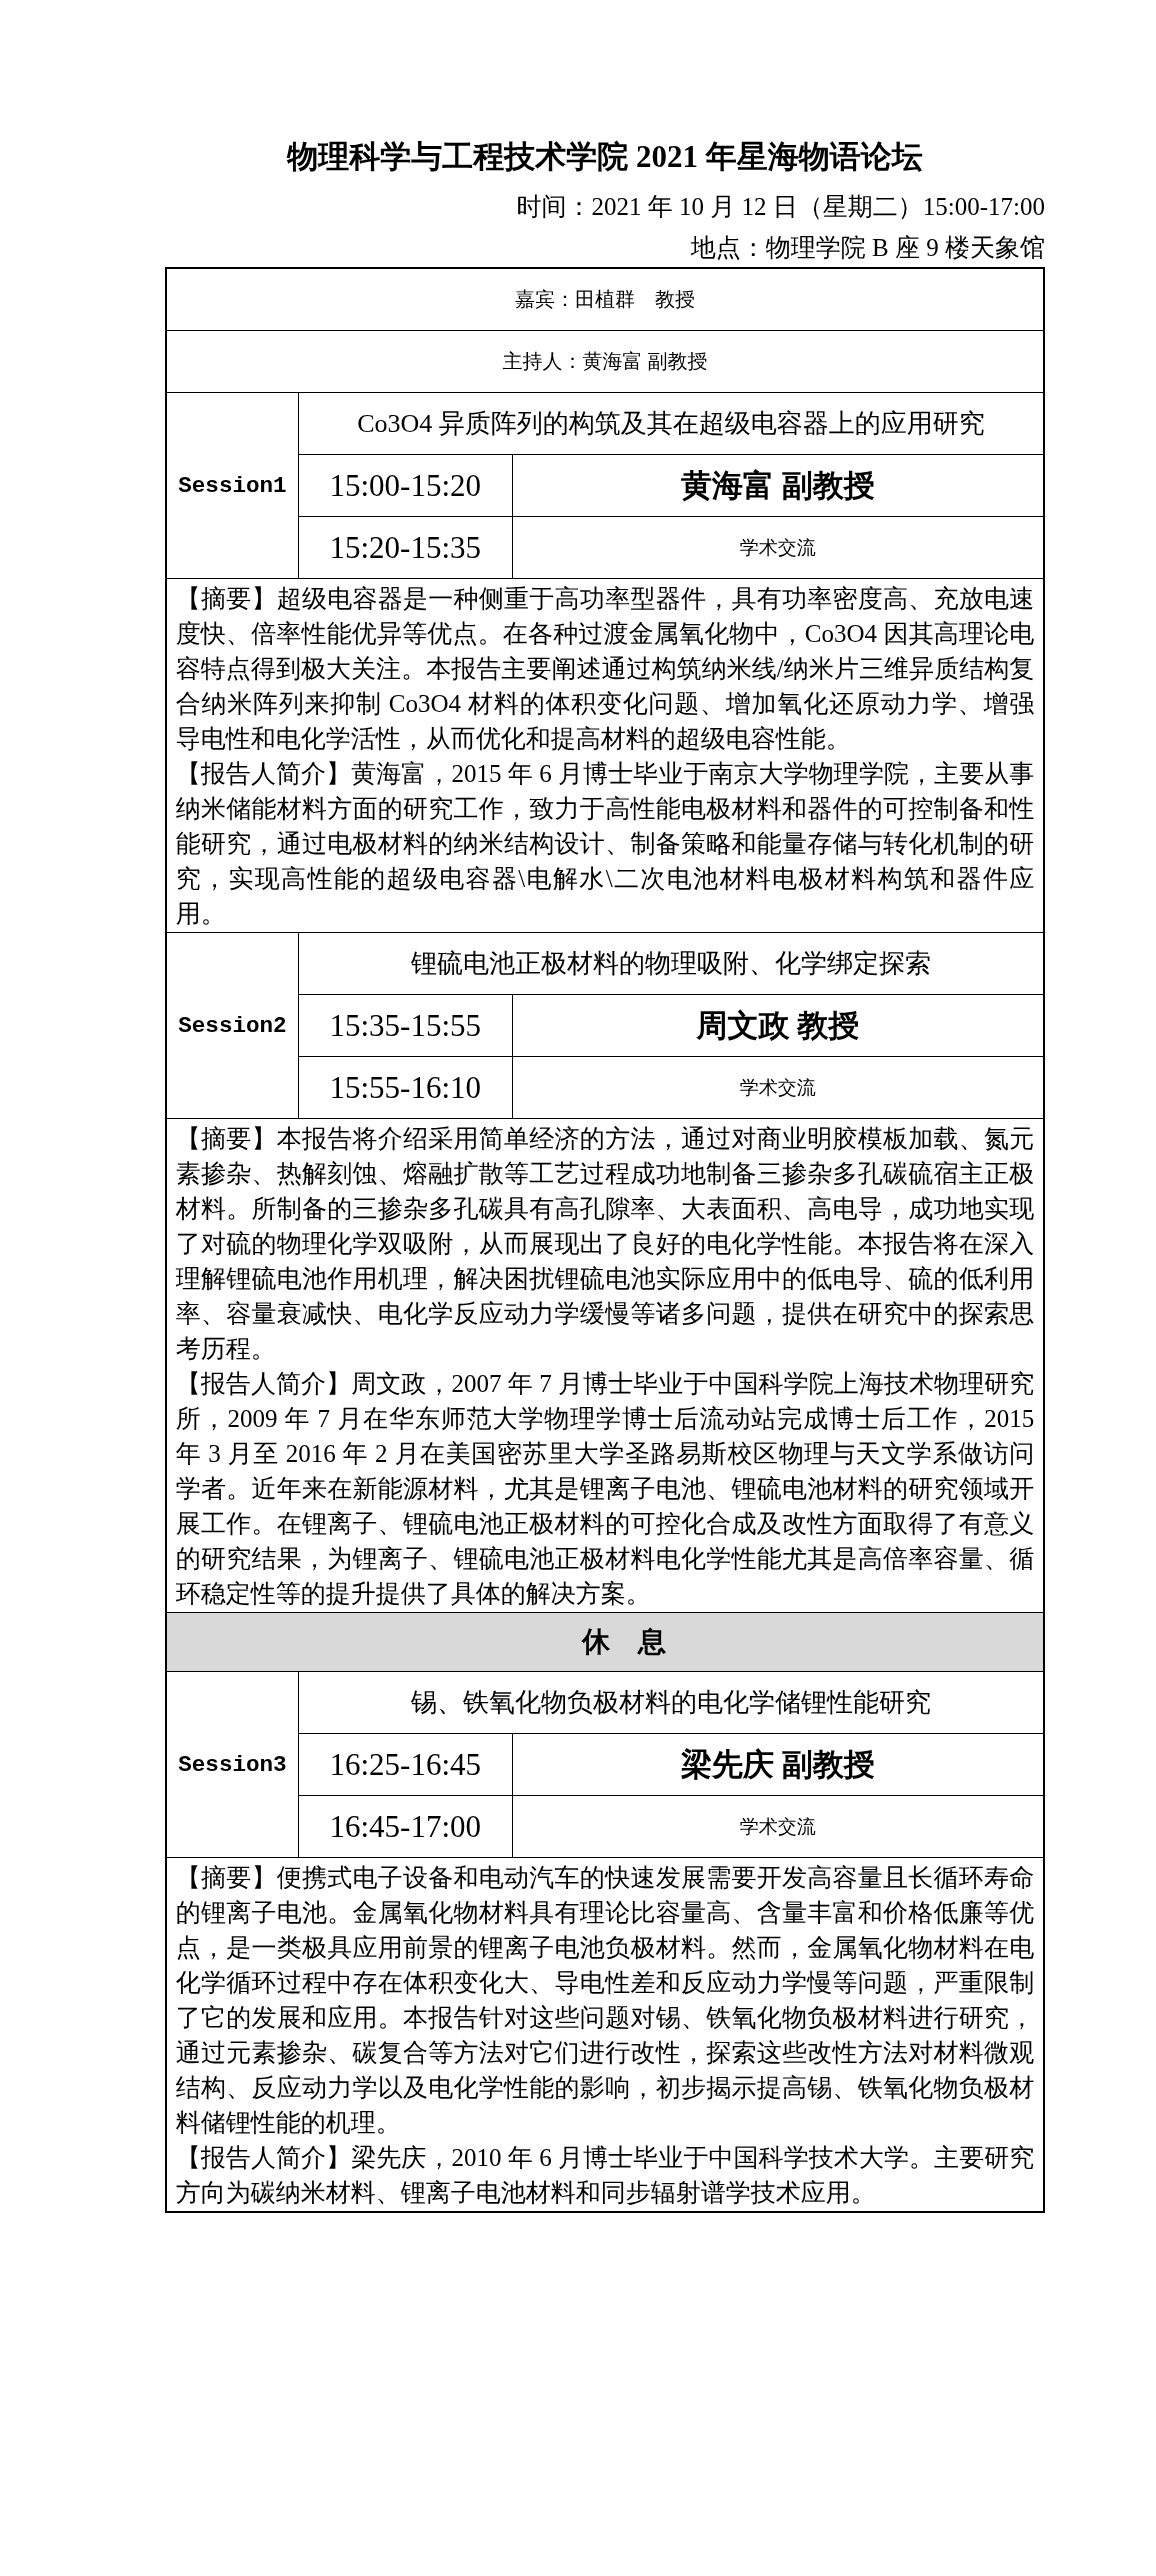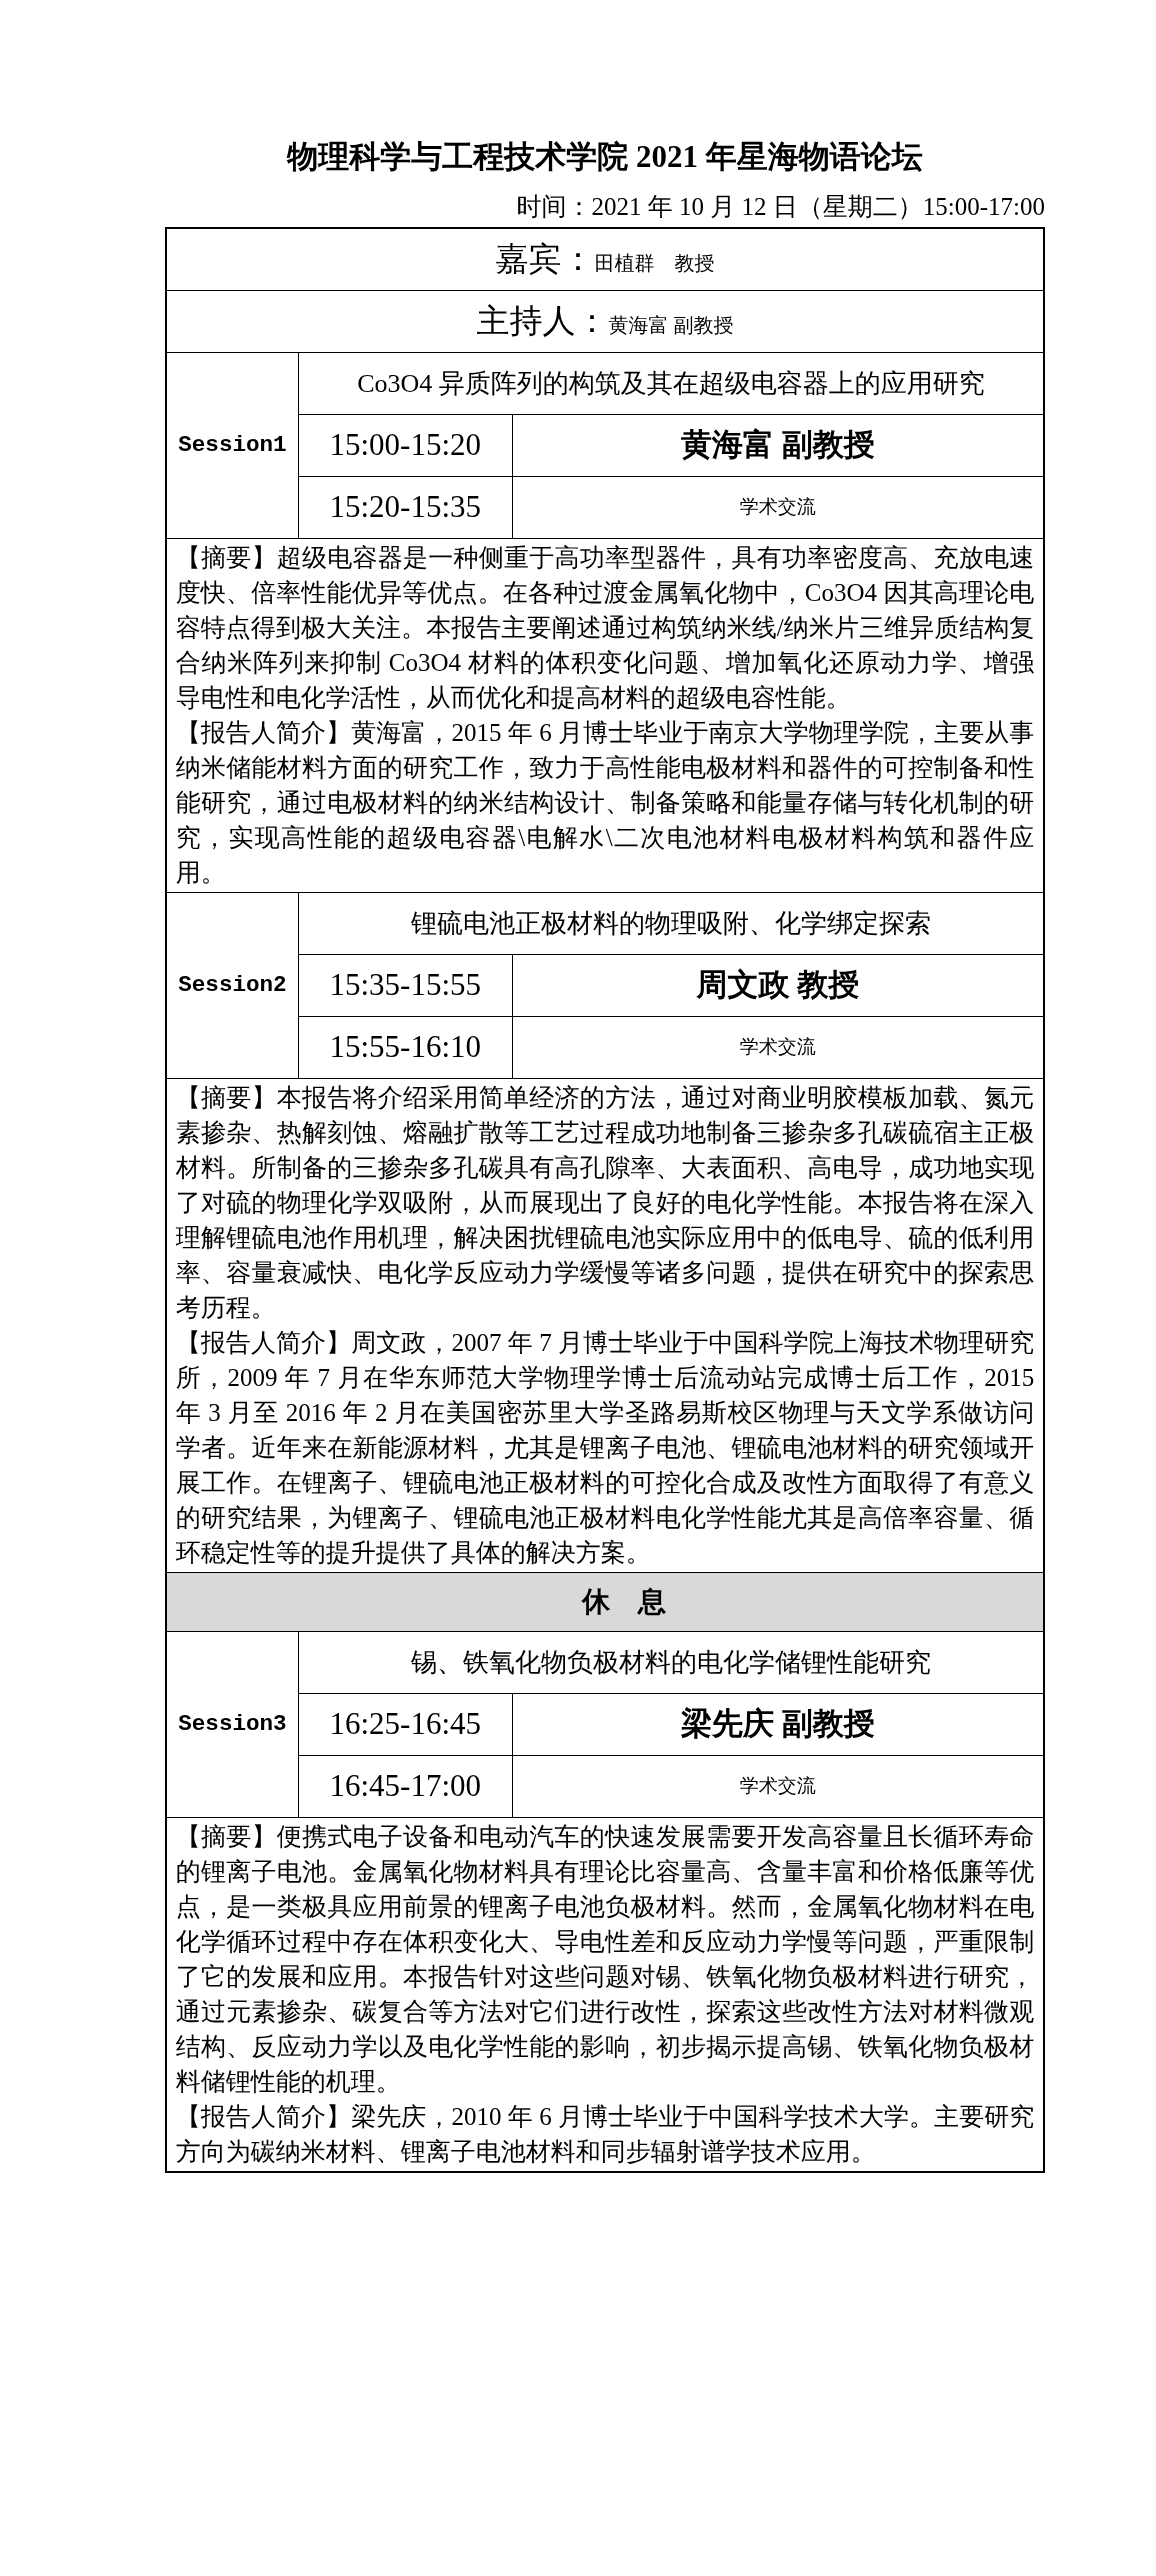--- a/index.html
+++ b/index.html
@@ -53,21 +53,21 @@
   col.c-speaker { width: 490px; }
   td {
     border: 1.5px solid #000;
     text-align: center;
     vertical-align: middle;
     padding: 0;
     overflow: hidden;
   }
   tr.fixed-row td { height: 61px; }
   .guest-label, .host-label {
-    font-size: 33px;
+    font-size: 20px;
   }
   .guest-name, .host-name {
     font-size: 20px;
     font-weight: normal;
   }
   .session-cell {
     font-family: Liberation Mono, monospace;
     font-weight: bold;
     font-size: 22.6px;
   }
@@ -104,20 +104,21 @@
   }
 </style>
 </head>
 <body>
 
 <div class="doc">
 
   <div class="title-line1">物理科学与工程技术学院 2021 年星海物语论坛</div>
 
   <div class="meta-line">时间：2021 年 10 月 12 日（星期二）15:00-17:00</div>
+  <div class="meta-line second">地点：物理学院 B 座 9 楼天象馆</div>
 
   <table class="schedule">
     <colgroup>
       <col class="c-session">
         <col class="c-time">
         <col class="c-speaker">
     </colgroup>
 
     <tbody>
         <tr class="fixed-row">

